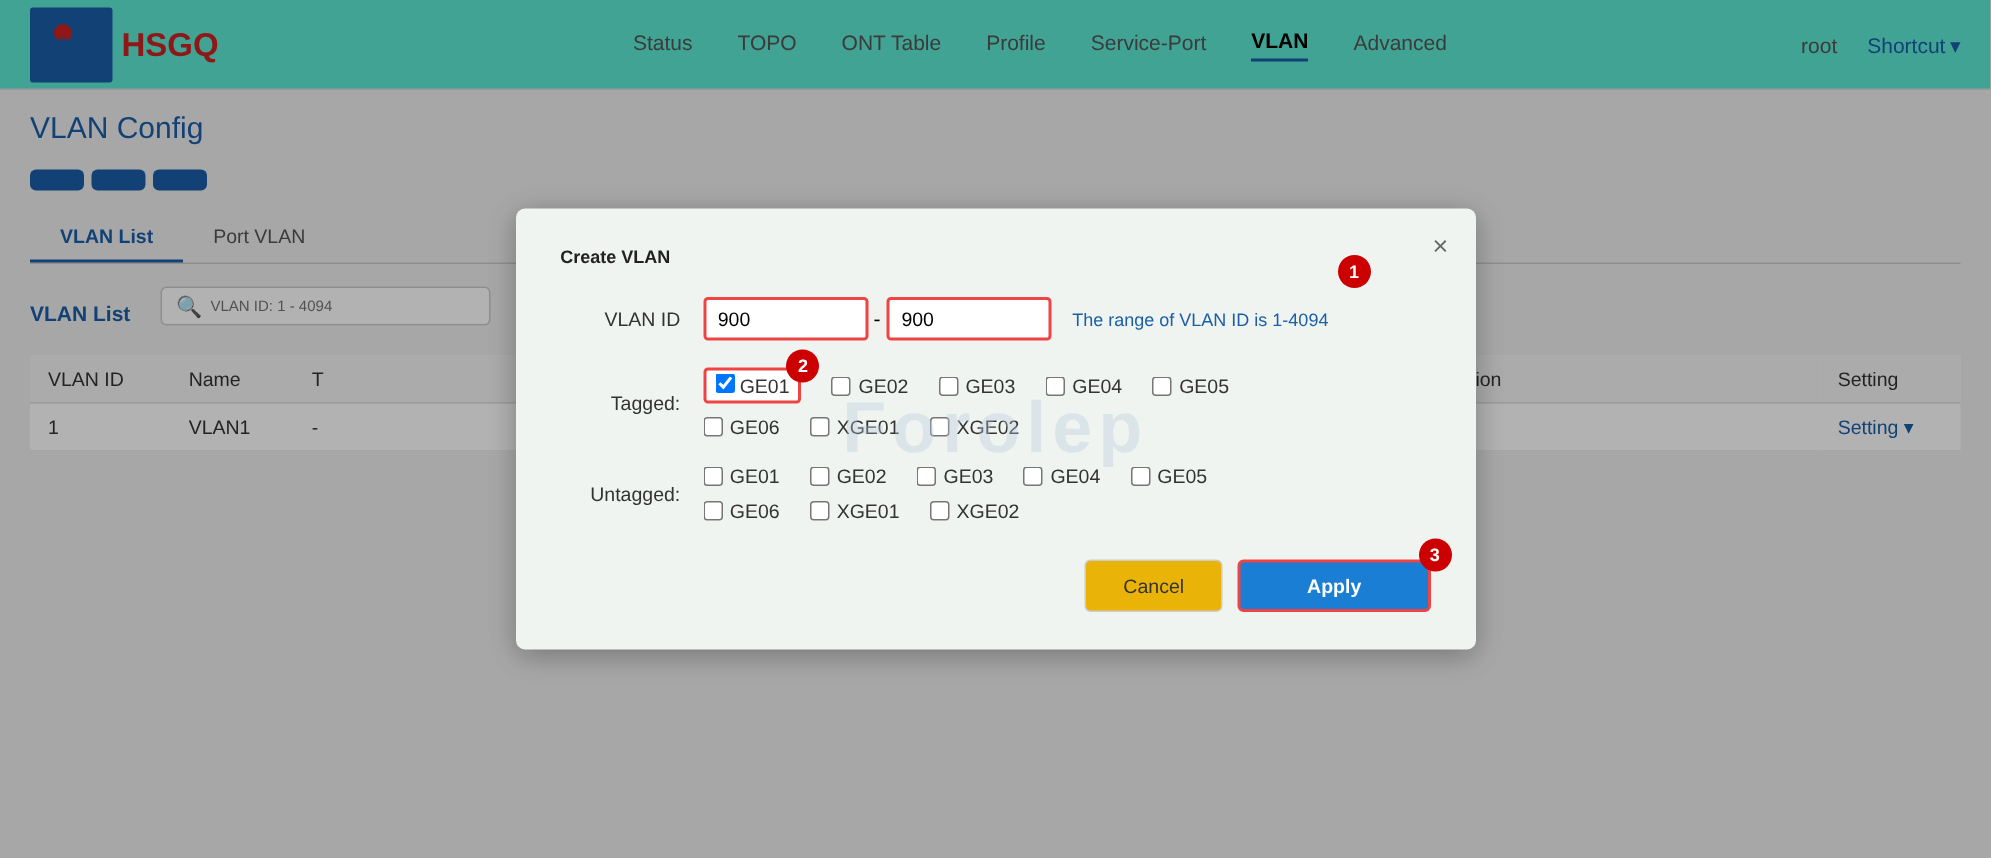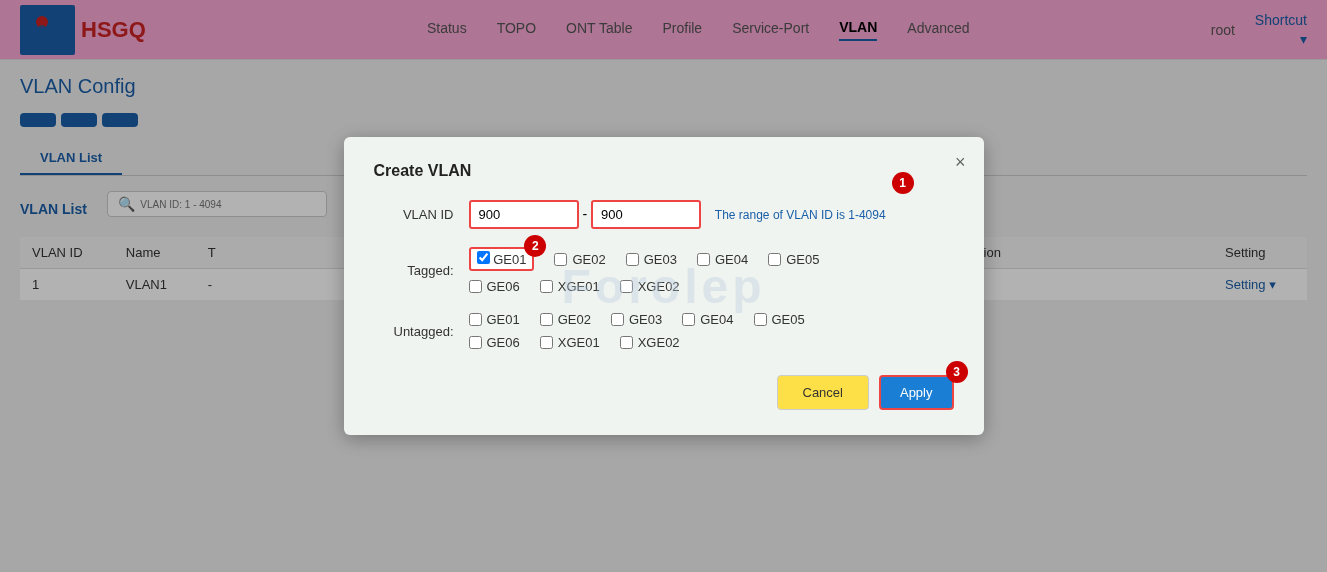--- a/index.html
+++ b/index.html
@@ -1,20 +1,20 @@
 <!DOCTYPE html>
 <html><head>
   <meta charset="utf-8">
   <style>
     * { box-sizing: border-box; margin: 0; padding: 0; }
     body { font-family: Arial, sans-serif; font-size: 14px; background: #f0f0f0; min-width: 1327px; }
 
     
     .top-nav {
-      background: #f9a8d4;
+      background: #5eead4;
       height: 60px;
       display: flex;
       align-items: center;
       padding: 0 20px;
       border-bottom: 1px solid #ddd;
       position: relative;
     }
     .logo-area {
       display: flex;
       align-items: center;
@@ -53,21 +53,21 @@
       color: #000;
       font-weight: bold;
       border-bottom: 2px solid #1a5fa8;
     }
     .nav-right {
       display: flex;
       align-items: center;
       gap: 20px;
     }
     .nav-root { color: #555; font-size: 14px; }
-    .nav-shortcut { color: #1a5fa8; font-size: 14px; cursor: pointer; display: flex; align-items: flex-end; gap: 3px; flex-direction: column; }
+    .nav-shortcut { color: #1a5fa8; font-size: 14px; cursor: pointer; display: flex; align-items: flex-end; gap: 3px; }
 
     
     .page-content {
       padding: 15px 20px;
     }
     .page-title {
       font-size: 20px;
       color: #1a5fa8;
       font-weight: normal;
       margin-bottom: 15px;
@@ -163,21 +163,21 @@
     
     .dialog {
       background: #f0f4f0;
       border-radius: 6px;
       width: 640px;
       padding: 25px 30px 25px;
       position: relative;
       box-shadow: 0 4px 20px rgba(0,0,0,0.3);
     }
     .dialog-title {
-      font-size: 16px;
+      font-size: 12px;
       font-weight: bold;
       color: #222;
       margin-bottom: 20px;
     }
     .dialog-close {
       position: absolute;
       top: 15px; right: 18px;
       font-size: 18px;
       color: #666;
       cursor: pointer;
@@ -254,36 +254,36 @@
 
     
     .dialog-footer {
       display: flex;
       justify-content: flex-end;
       gap: 10px;
       margin-top: 25px;
     }
     .btn-cancel {
       padding: 8px 25px;
-      background: #fde047;
+      background: #eab308;
       border: 1px solid #ccc;
       border-radius: 4px;
       cursor: pointer;
       font-size: 13px;
       color: #333;
     }
     .btn-apply {
-      padding: 8px 19px;
+      padding: 8px 44px;
       background: #1a7fd4;
       color: #fff;
       border: 2px solid #e44;
       border-radius: 4px;
       cursor: pointer;
       font-size: 13px;
-      font-weight: normal;
+      font-weight: bold;
       text-align: center;
     }
 
     
     .step-badge {
       display: inline-flex;
       align-items: center;
       justify-content: center;
       width: 22px;
       height: 22px;
@@ -354,20 +354,21 @@
   <div class="page-title">VLAN Config</div>
 
   <div class="tab-buttons">
     <button class="tab-btn"></button>
     <button class="tab-btn"></button>
     <button class="tab-btn"></button>
   </div>
 
   <div class="sub-tabs">
     <div class="sub-tab active">VLAN List</div>
+    <div class="sub-tab">Port VLAN</div>
   </div>
 
   <div style="display:flex; align-items:center; margin-bottom:10px;">
     <span style="font-weight:bold; color:#1a5fa8; margin-right:20px;">VLAN List</span>
     <div class="search-bar">
       <span style="color:#aaa; margin-right:5px;">🔍</span>
       <input type="text" placeholder="VLAN ID: 1 - 4094" style="">
     </div>
   </div>
 

